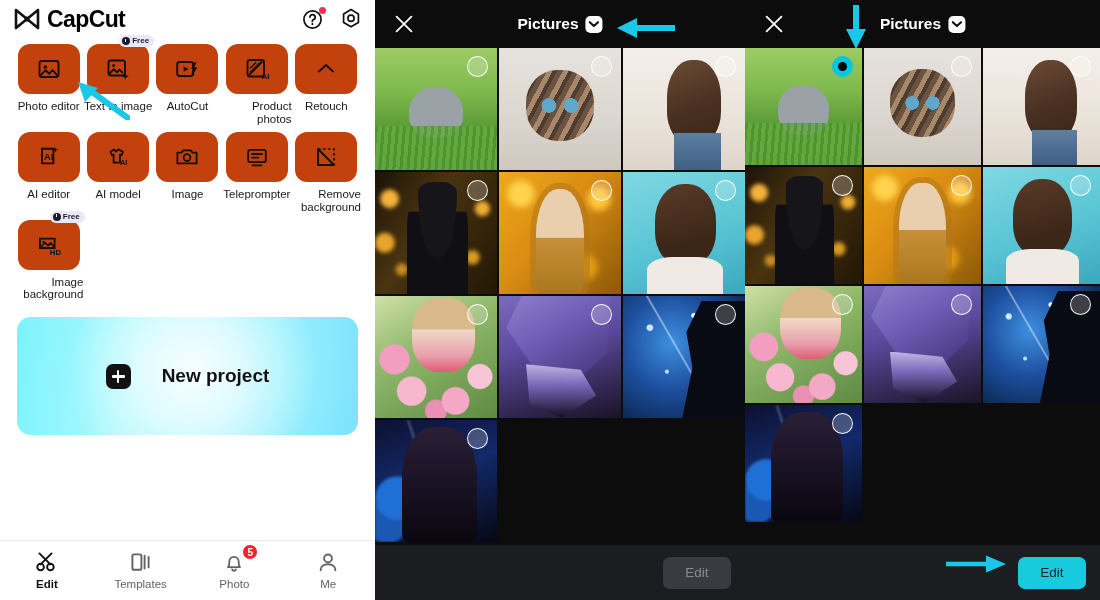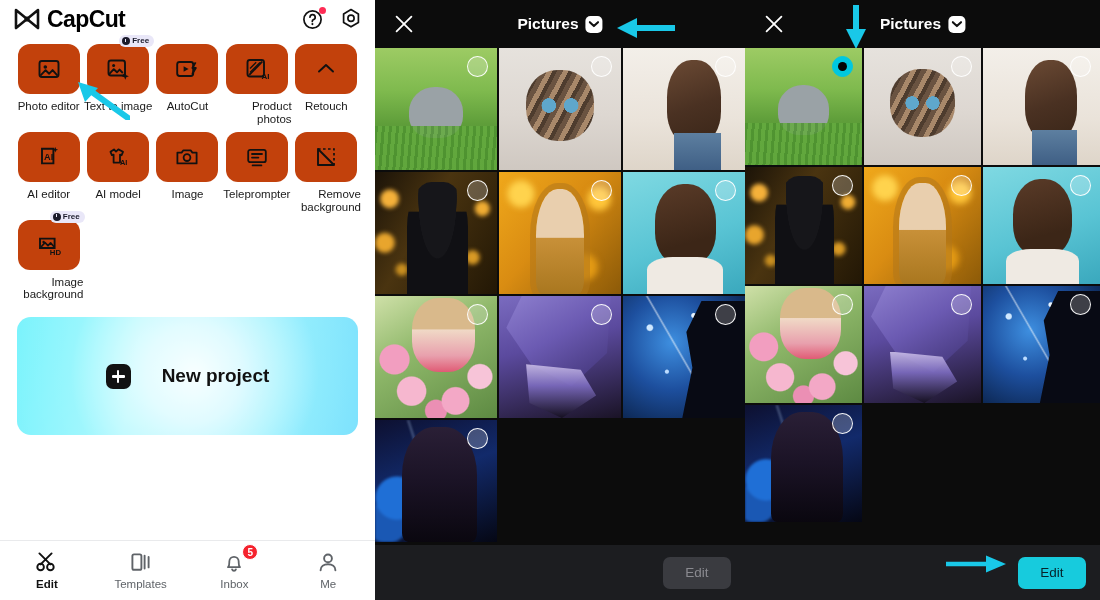--- a/index.html
+++ b/index.html
@@ -545,21 +545,21 @@
         <span class="nav-label">Templates</span>
       </div>
       <div class="nav-item">
         <span class="nav-ico">
           <svg width="24" height="22" viewBox="0 0 24 22">
             <path d="M6 16.2c1.5-1.3 1.3-3.2 1.3-5.4 0-2.9 2.1-5 4.7-5s4.7 2.1 4.7 5c0 2.2-.2 4.1 1.3 5.4z" fill="none" stroke="#5f6368" stroke-width="1.8" stroke-linejoin="round"></path>
             <path d="M10.1 18.4a2 2 0 0 0 3.8 0" fill="none" stroke="#5f6368" stroke-width="1.8" stroke-linecap="round"></path>
           </svg>
           <span class="nav-badge">5</span>
         </span>
-        <span class="nav-label">Inbox</span>
+        <span class="nav-label">Photo</span>
       </div>
       <div class="nav-item">
         <span class="nav-ico">
           <svg width="24" height="22" viewBox="0 0 24 22">
             <circle cx="12" cy="7.4" r="3.9" fill="none" stroke="#5f6368" stroke-width="1.9"></circle>
             <path d="M4.6 19.2c0-4 3.3-6 7.4-6s7.4 2 7.4 6" fill="none" stroke="#5f6368" stroke-width="1.9" stroke-linecap="round"></path>
           </svg>
         </span>
         <span class="nav-label">Me</span>
       </div>

